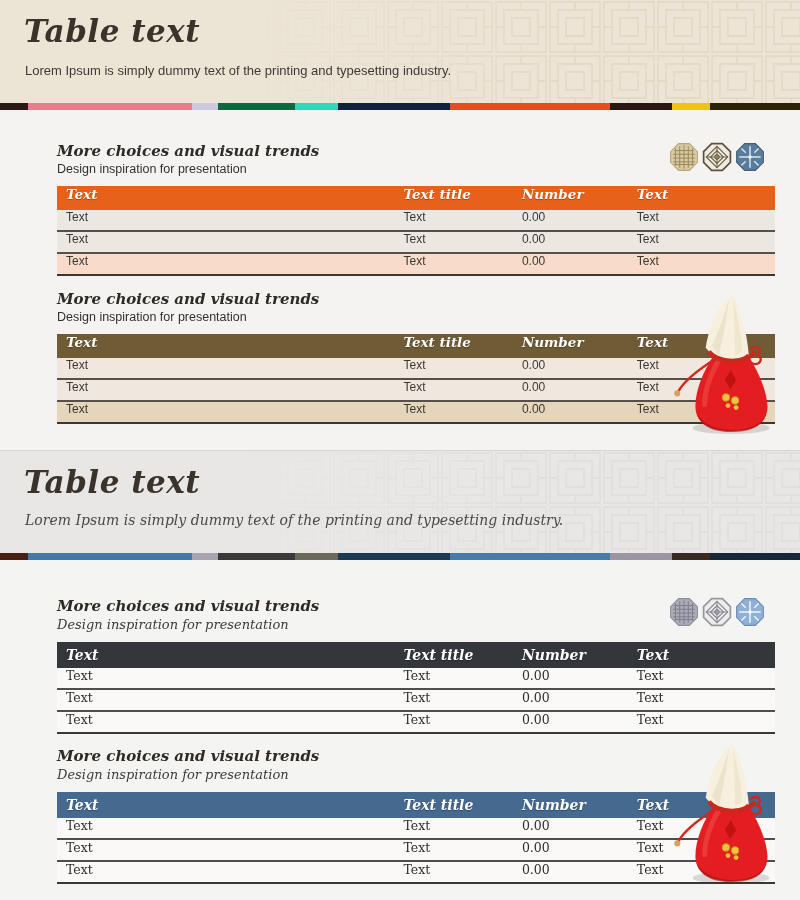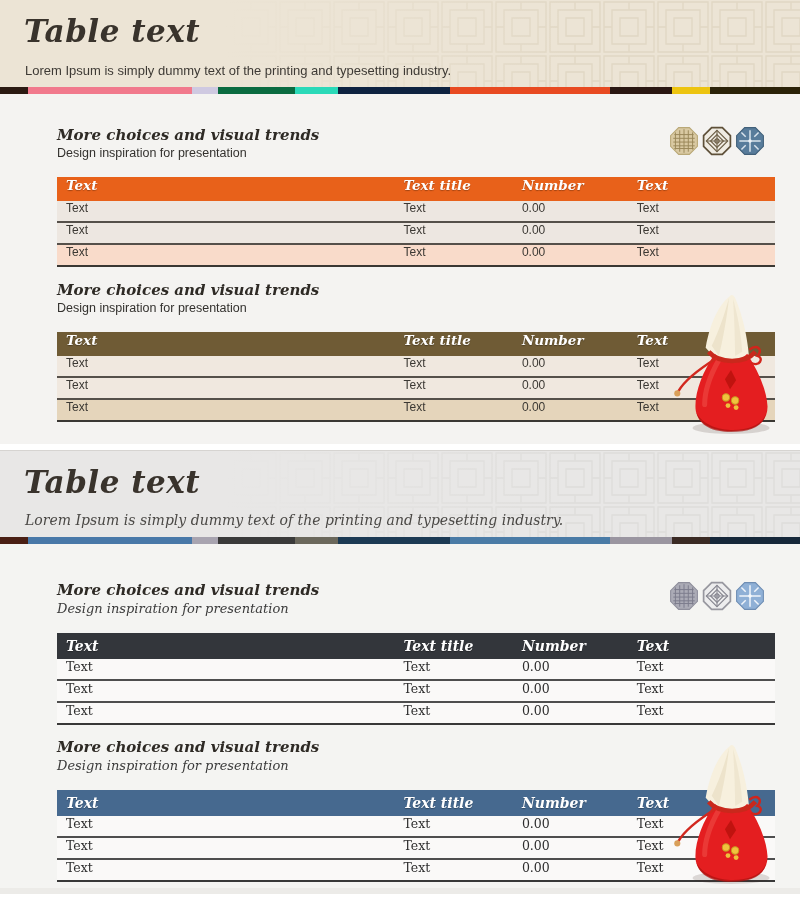--- a/index.html
+++ b/index.html
@@ -2,21 +2,21 @@
 <html><head>
 <meta charset="utf-8">
 <style>
   * { box-sizing: border-box; }
   body { margin:0; width:800px; height:900px; overflow:hidden; background:#fff;
          font-family:"Liberation Sans", sans-serif; }
   .page { position:relative; width:800px; height:900px; }
   .slide { position:relative; width:800px; height:450px; overflow:hidden; }
 
   
-  .hd { position:relative; height:87px; overflow:hidden; }
+  .hd { position:relative; height:103px; overflow:hidden; }
   .hd1 { background:#ECE4D5; }
   .hd2 { background:#E8E7E6; border-top:1px solid #D6D4D1; }
   .pattern { position:absolute; right:0; top:0; height:100%; width:72%; }
   .fade { position:absolute; right:0; top:0; height:100%; width:72%; pointer-events:none; }
   .fade1 { background:linear-gradient(to right,#ECE4D5 0%, rgba(236,228,213,0) 60%); }
   .fade2 { background:linear-gradient(to right,#E8E7E6 0%, rgba(232,231,230,0) 60%); }
   .title { position:absolute; left:24px; top:13px; margin:0;
            font:italic 600 31px "DejaVu Serif", serif; color:#39332C; letter-spacing:.5px; }
   .sub  { position:absolute; left:25px; margin:0; }
   .sub1 { top:63px; font:13px "Liberation Sans", sans-serif; color:#3E3A35; }
@@ -35,21 +35,21 @@
   .pt-b { padding-top:14px; }
   .pt-c { padding-top:37px; }
   .pt-d { padding-top:13px; }
   .sect-head { display:flex; justify-content:space-between; align-items:flex-start;gap:44px; }
   .sect-h  { font:italic 600 15px "DejaVu Serif", serif; color:#2E2A25; line-height:19px; }
   .sect-s1 { font:12.5px "Liberation Sans", sans-serif; color:#33312E; line-height:16px; }
   .sect-s2 { font:italic 13px "DejaVu Serif", serif; color:#3B3B3B; line-height:17px; }
   .medallions { display:flex; gap:3px; padding-right:10px; flex-shrink:0; }
 
   
-  .tbl { margin-top:16px; }
+  .tbl { margin-top:9px; }
   .tr { display:grid; grid-template-columns:47% 16.5% 16% 20.5%; }
   .td { padding-left:9px; overflow:hidden; white-space:nowrap; }
   .tr.th { height:24px; line-height:24px; color:#fff;
            font:italic 700 13.5px "DejaVu Serif", serif;
            text-shadow:0 1px 1px rgba(0,0,0,.3); }
   .s1 .tbl .tr:not(.th) { height:22px; line-height:22px; border-bottom:2px solid #55504A;
                           font:12px "Liberation Sans", sans-serif; color:#3B3833; }
   .s1 .tbl .tr:last-child { border-bottom:2px solid #3A3733; }
   .s2 .tr.th { height:26px; line-height:26px; font-size:14px; }
   .s2 .tbl .tr:not(.th) { height:22px; line-height:22px; border-bottom:2px solid #4E4E4E;

